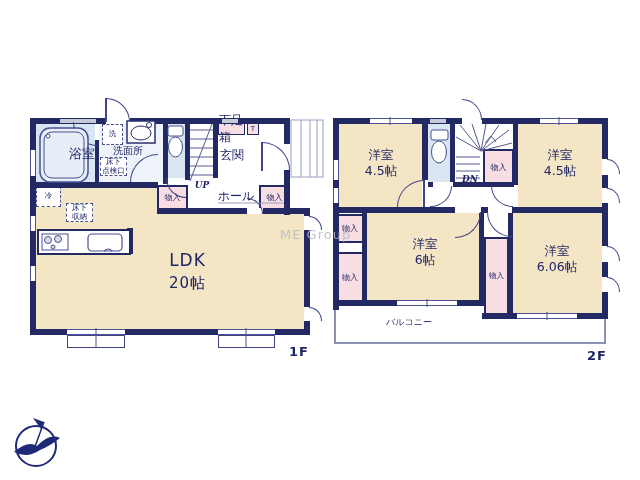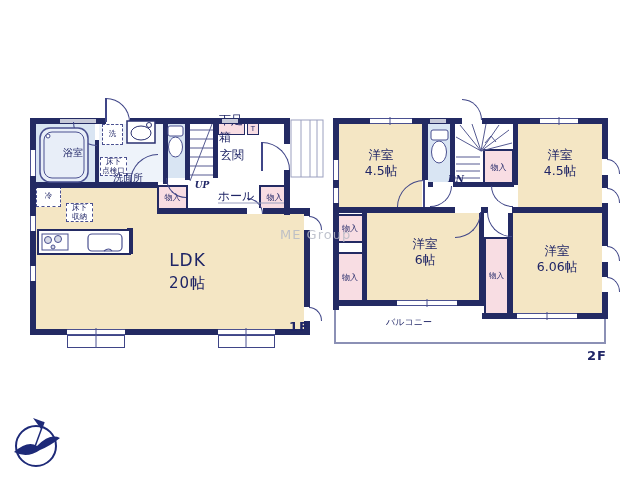--- a/index.html
+++ b/index.html
@@ -255,34 +255,34 @@
   </g>
 
   <g>
     <circle cx="36" cy="446" r="20" stroke="#1e2a78" stroke-width="2" fill="none"></circle>
     <path d="M14,452 Q28,440 37,446 Q50,433 60,438 Q50,446 40,450 Q27,459 14,452 Z" fill="#1e2a78"></path>
     <line x1="33" y1="452" x2="44" y2="422" stroke="#1e2a78" stroke-width="1.5"></line>
     <path d="M44,422 L33,418 L41,429 Z" fill="#1e2a78"></path>
   </g>
 </svg>
 
-<div class="lbl" style="left:47px;top:146px;width:52px;font-size:10px;">浴室</div>
-<div class="lbl" style="left:102px;top:144px;width:52px;font-size:10px;margin-top:27px;">洗面所</div>
+<div class="lbl" style="left:56px;top:146px;width:52px;font-size:13px;">浴室</div>
+<div class="lbl" style="left:102px;top:144px;width:52px;font-size:10px;">洗面所</div>
 <div class="lbl" style="left:207px;top:148px;width:50px;font-size:12px;">玄関</div>
 <div class="lbl itbl" style="left:190px;top:180px;width:24px;font-size:9px;">UP</div>
 <div class="lbl" style="left:206px;top:189px;width:60px;font-size:12px;">ホール</div>
 <div class="lbl" style="left:150px;top:249px;width:75px;font-size:17px;letter-spacing:1px;">
   <span>LDK</span><br><span style="font-size:15px;">20帖</span></div>
-<div class="lbl floor-tag" style="left:286px;top:319px;width:26px;">1F</div>
+<div class="lbl floor-tag" style="left:286px;top:344px;width:26px;">1F</div>
 
 <div class="lbl" style="left:352px;top:147px;width:58px;font-size:12.5px;">
   <span>洋室</span><br><span>4.5帖</span></div>
 <div class="lbl" style="left:531px;top:147px;width:58px;font-size:12.5px;">
   <span>洋室</span><br><span>4.5帖</span></div>
-<div class="lbl itbl" style="left:444px;top:174px;width:24px;font-size:9px;">DN</div>
+<div class="lbl itbl" style="left:458px;top:174px;width:24px;font-size:9px;">DN</div>
 <div class="lbl" style="left:397px;top:236px;width:56px;font-size:12.5px;">
   <span>洋室</span><br><span>6帖</span></div>
 <div class="lbl" style="left:527px;top:243px;width:60px;font-size:12.5px;">
   <span>洋室</span><br><span>6.06帖</span></div>
 <div class="lbl" style="left:377px;top:317px;width:64px;font-size:9px;">バルコニー</div>
 <div class="lbl floor-tag" style="left:584px;top:348px;width:26px;">2F</div>
 
 <div class="watermark" style="left:280px;top:227px;">ME Group</div>
 
 </body></html>

